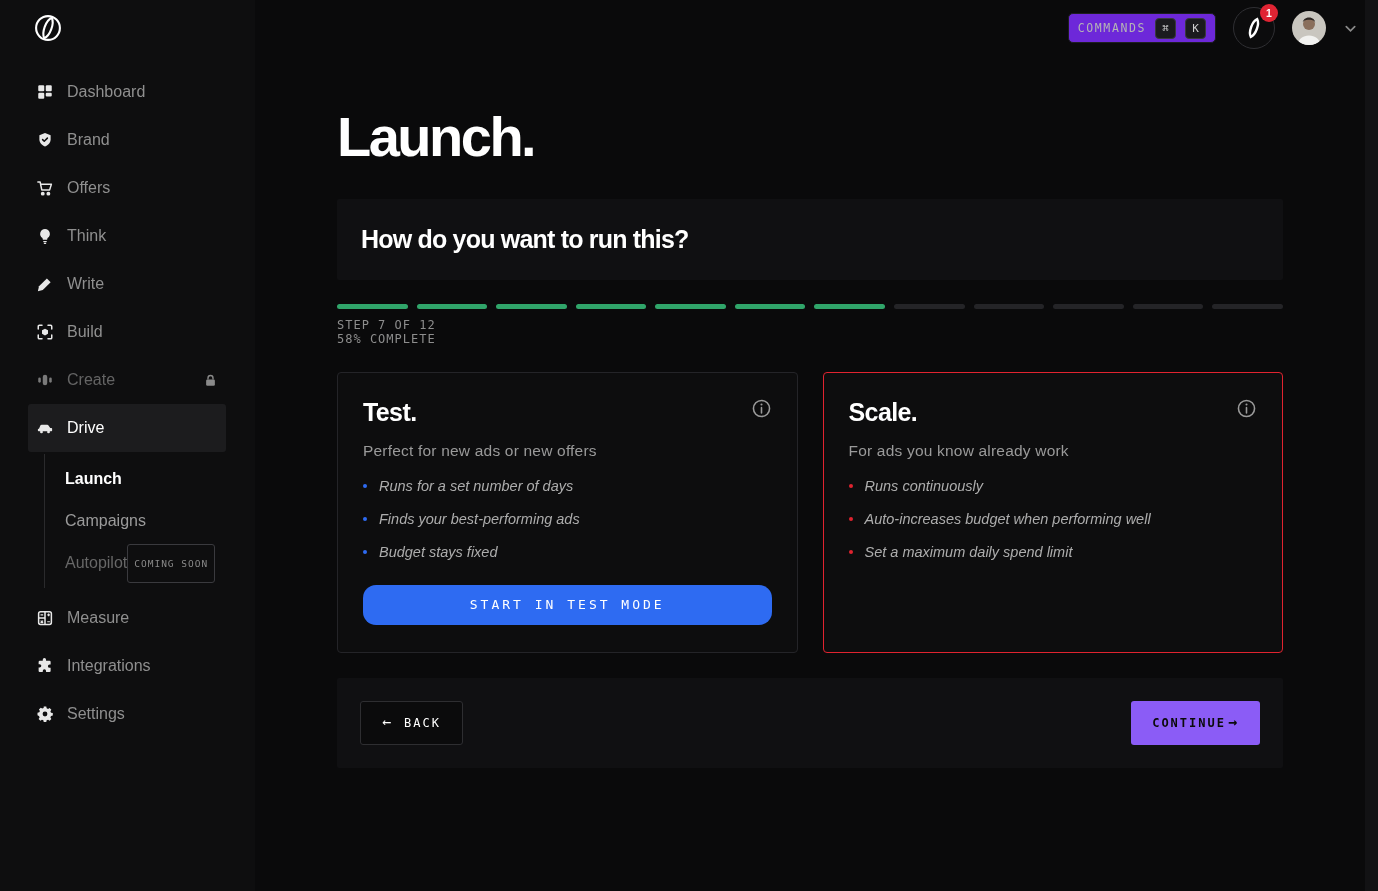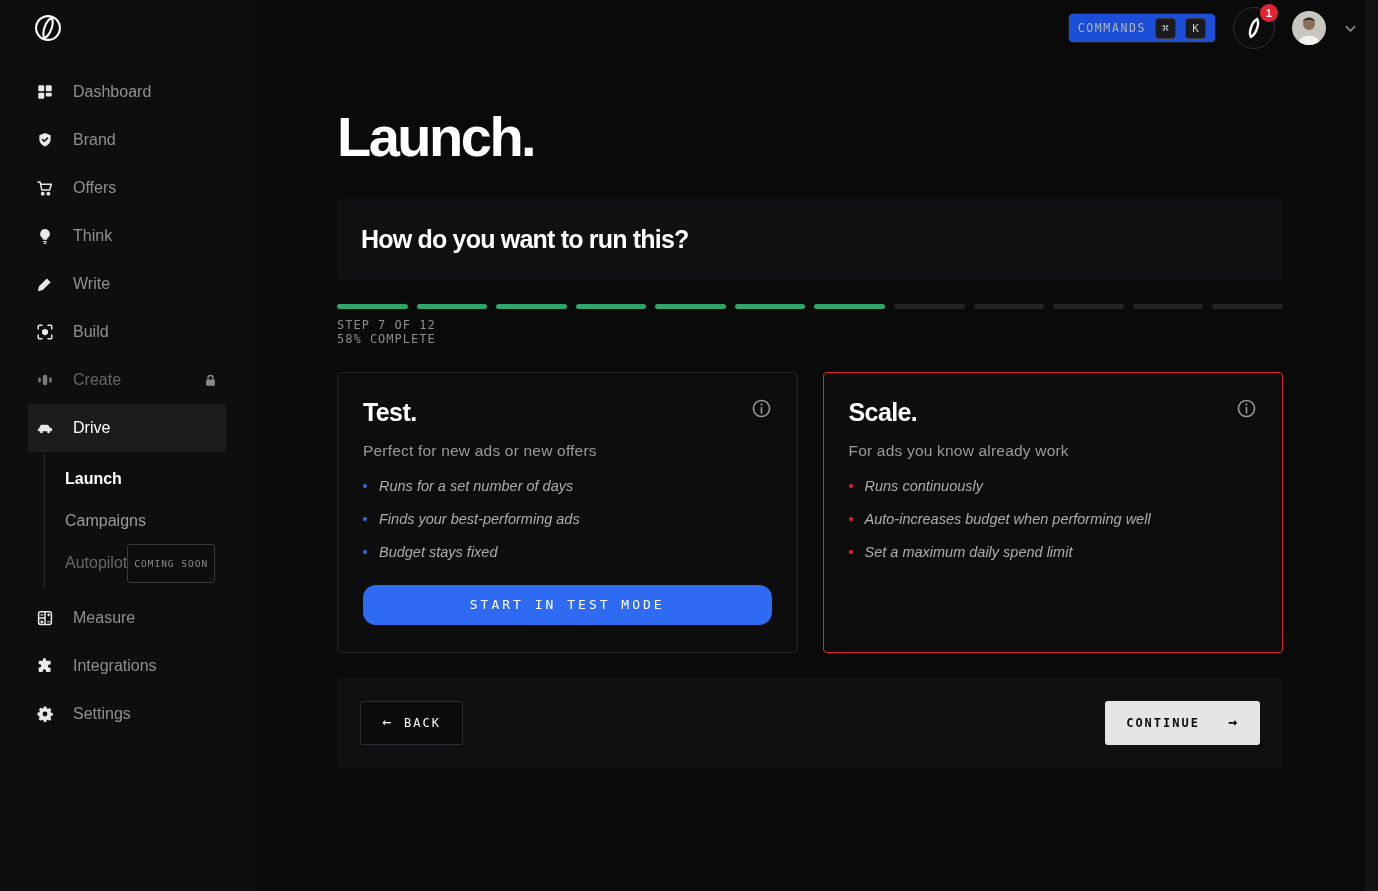--- a/index.html
+++ b/index.html
@@ -19,37 +19,37 @@
   *{box-sizing:border-box;margin:0;padding:0;}
   html,body{width:1378px;height:891px;overflow:hidden;background:var(--bg);
     font-family:"Liberation Sans",sans-serif;color:#fff;}
   .mono{font-family:"DejaVu Sans Mono","DejaVu Sans",monospace;}
 
   
   .topbar{position:absolute;left:0;top:0;width:1378px;height:56px;
     display:flex;align-items:center;justify-content:flex-end;gap:17px;padding-right:20px;z-index:5;}
   .logo-wrap{position:absolute;left:34px;top:14px;width:28px;height:28px;color:#fff;}
   .cmd-pill{display:flex;align-items:center;gap:9px;height:30px;padding:0 9px;
-    background:#1d4ed8;border:1px solid #1e1e21;border-radius:5px;cursor:pointer;}
+    background:#6d28d9;border:1px solid #1e1e21;border-radius:5px;cursor:pointer;}
   .cmd-pill .lbl{font-size:11.5px;letter-spacing:1.6px;color:#b5b5b5;}
   .key{min-width:21px;height:21px;padding:0 4px;border:1px solid #3a3a3e;border-radius:4px;
     background:#1b1b1e;color:#cfcfcf;font-size:11px;display:flex;align-items:center;justify-content:center;}
   .notif-btn{position:relative;width:42px;height:42px;border-radius:50%;
     border:1px solid #2f2f33;background:#0c0c0d;display:flex;align-items:center;justify-content:center;cursor:pointer;}
   .notif-btn svg{width:24px;height:24px;color:#fff;}
   .notif-badge{position:absolute;top:-4px;right:-4px;width:18px;height:18px;border-radius:50%;
     background:var(--badge-red);color:#fff;font-size:10.5px;font-weight:700;
     display:flex;align-items:center;justify-content:center;}
   .avatar{width:34px;height:34px;border-radius:50%;overflow:hidden;cursor:pointer;flex:none;}
   .chev{width:15px;height:15px;color:#8a8a8a;cursor:pointer;}
 
   
   .sidebar{position:absolute;left:0;top:0;width:255px;height:891px;background:var(--sidebar);}
   .nav{position:absolute;top:68px;left:0;right:0;}
-  .nav-item{height:48px;display:flex;align-items:center;gap:19px;
+  .nav-item{height:48px;display:flex;align-items:center;gap:13px;
     margin:0 29px 0 28px;padding-left:8px;border-radius:3px;cursor:pointer;}
   .nav-item .nav-icon{width:18px;height:18px;color:#e8e8e8;flex:none;display:flex;align-items:center;justify-content:center;}
   .nav-item .nav-label{font-size:16px;color:var(--txt-dim);}
   .nav-item.dim .nav-label{color:#646464;}
   .nav-item.dim .nav-icon{color:#7a7a7a;}
   .nav-item.active{background:#1c1c1e;}
   .nav-item.active .nav-label{color:#fff;font-weight:400;}
   .lock{margin-left:auto;margin-right:8px;width:15px;height:15px;color:#8a8a8a;}
   .subnav{margin:2px 0 6px 44px;border-left:1px solid #2a2a2c;padding:4px 0;}
   .sub-item{height:42px;display:flex;align-items:center;padding-left:20px;
@@ -86,22 +86,22 @@
   .card.scale .dot{background:var(--accent-red);}
   .mode-btn{margin-top:auto;height:40px;border:none;border-radius:13px;color:#fff;
     font-size:13px;letter-spacing:3px;cursor:pointer;}
   .mode-btn.blue{background:var(--accent-blue);}
   .mode-btn.red{background:var(--accent-red);}
   .footer-band{margin-top:25px;height:90px;background:var(--panel);border-radius:2px;
     display:flex;align-items:center;justify-content:space-between;padding:0 23px;}
   .back-btn{height:44px;padding:0 21px;display:flex;align-items:center;gap:11px;
     background:#0b0b0c;border:1px solid #2e2e31;border-radius:3px;color:#fff;
     font-size:12px;letter-spacing:2px;cursor:pointer;}
-  .continue-btn{height:44px;padding:0 21px;display:flex;align-items:center;gap:28px;
-    background:#e5e5e5;border:none;border-radius:3px;color:#0a0a0a;font-weight:700;
+  .continue-btn{height:44px;padding:0 21px;display:flex;align-items:center;gap:2px;
+    background:#8b5cf6;border:none;border-radius:3px;color:#0a0a0a;font-weight:700;
     font-size:12px;letter-spacing:2px;cursor:pointer;}
   .arrow{font-size:15px;line-height:1;}
   .scroll-rail{position:absolute;right:0;top:0;width:13px;height:891px;background:#121214;}
 </style>
 </head>
 <body>
 
 <div class="sidebar">
   <div class="nav">
 

